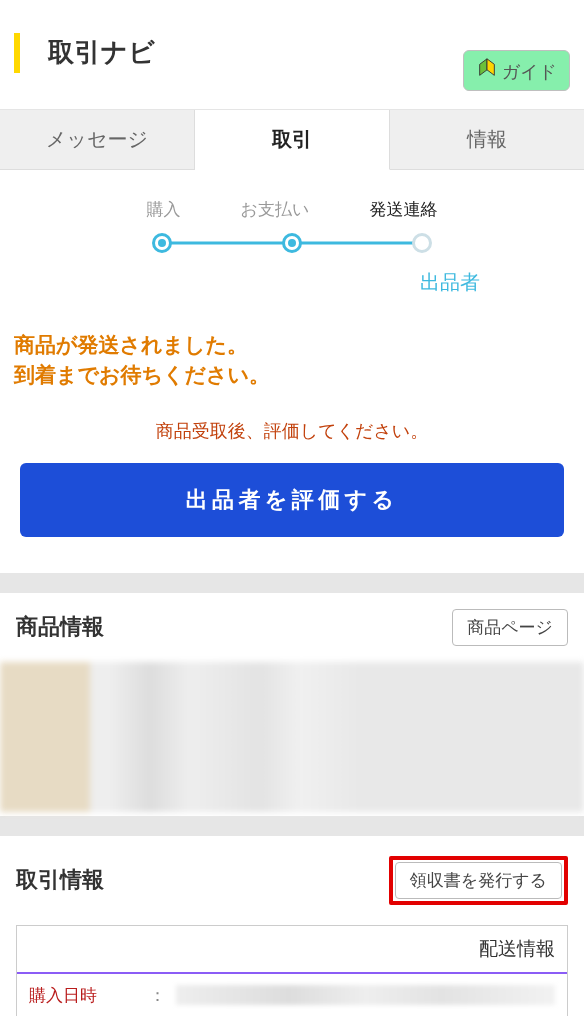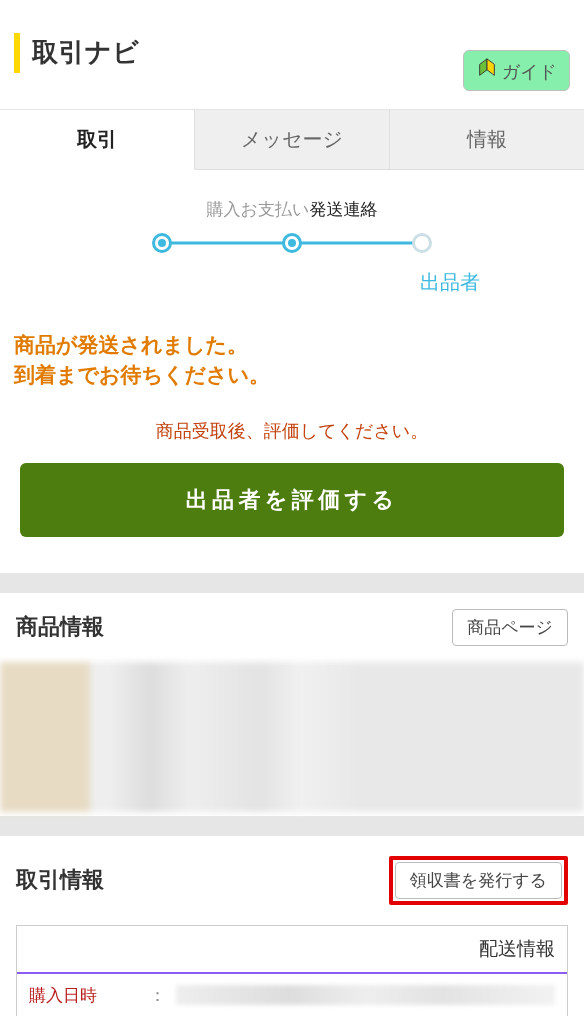--- a/index.html
+++ b/index.html
@@ -13,21 +13,21 @@
   }
 
   
   .header {
     display: flex;
     align-items: center;
     justify-content: space-between;
     padding: 14px 14px 18px 14px;
     border-bottom: 1px solid #e5e5e5;
   }
-  .header-left { display: flex; align-items: center; }
+  .header-left { display: flex; align-items: center; gap: 16px; }
   .yellow-bar {
     width: 6px;
     height: 40px;
     background: #ffd800;
     margin-right: 12px;
   }
   .page-title {
     font-size: 26px;
     font-weight: 700;
     color: #333;
@@ -74,20 +74,21 @@
     margin-bottom: -1px;
   }
 
   
   .progress-wrap {
     padding: 28px 20px 10px;
   }
   .step-labels {
     display: flex;
     justify-content: center;
+    gap: 60px;
     font-size: 17px;
     color: #999;
   }
   .step-labels .current { color: #222; font-weight: 500; }
   .step-bar {
     margin: 10px auto 0;
     width: 280px;
     position: relative;
     height: 24px;
   }
@@ -141,21 +142,21 @@
     color: #c2410c;
     margin-top: 28px;
   }
 
   
   .big-btn-wrap { padding: 0 20px 36px; }
   .big-btn {
     width: 100%;
     border: none;
     border-radius: 6px;
-    background: #4d7c0f;
+    background: #1d4ed8;
     color: #fff;
     font-size: 22px;
     font-weight: 700;
     letter-spacing: 0.2em;
     padding: 22px 0;
     cursor: pointer;
   }
 
   
   .grey-band { height: 20px; background: #e6e6e6; }
@@ -244,25 +245,25 @@
       <svg class="leaf-icon" viewBox="0 0 24 24">
         <path d="M12 2 L4 8 L4 20 L12 14 Z" fill="#6bbf3a" stroke="#333" stroke-width="1"></path>
         <path d="M12 2 L20 8 L20 20 L12 14 Z" fill="#ffd400" stroke="#333" stroke-width="1"></path>
       </svg>
     </span>
     <span>ガイド</span>
   </button>
 </div>
 
 <div class="tabs">
+  <div class="tab">
+    <span>メッセージ</span>
+  </div>
   <div class="tab active">
     <span>取引</span>
-  </div>
-  <div class="tab">
-    <span>メッセージ</span>
   </div>
   <div class="tab">
     <span>情報</span>
   </div>
 </div>
 
 <div class="progress-wrap">
   <div class="step-labels">
     <span>購入</span>
     <span>お支払い</span>

